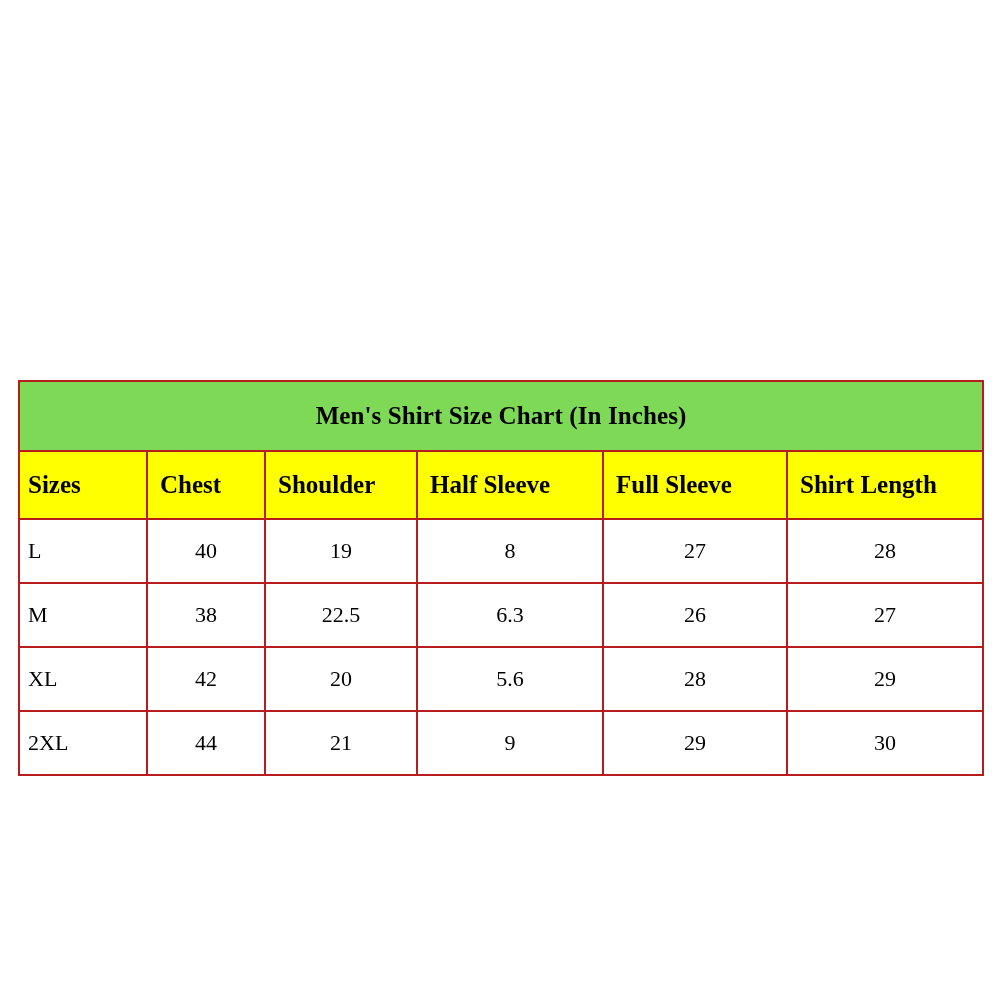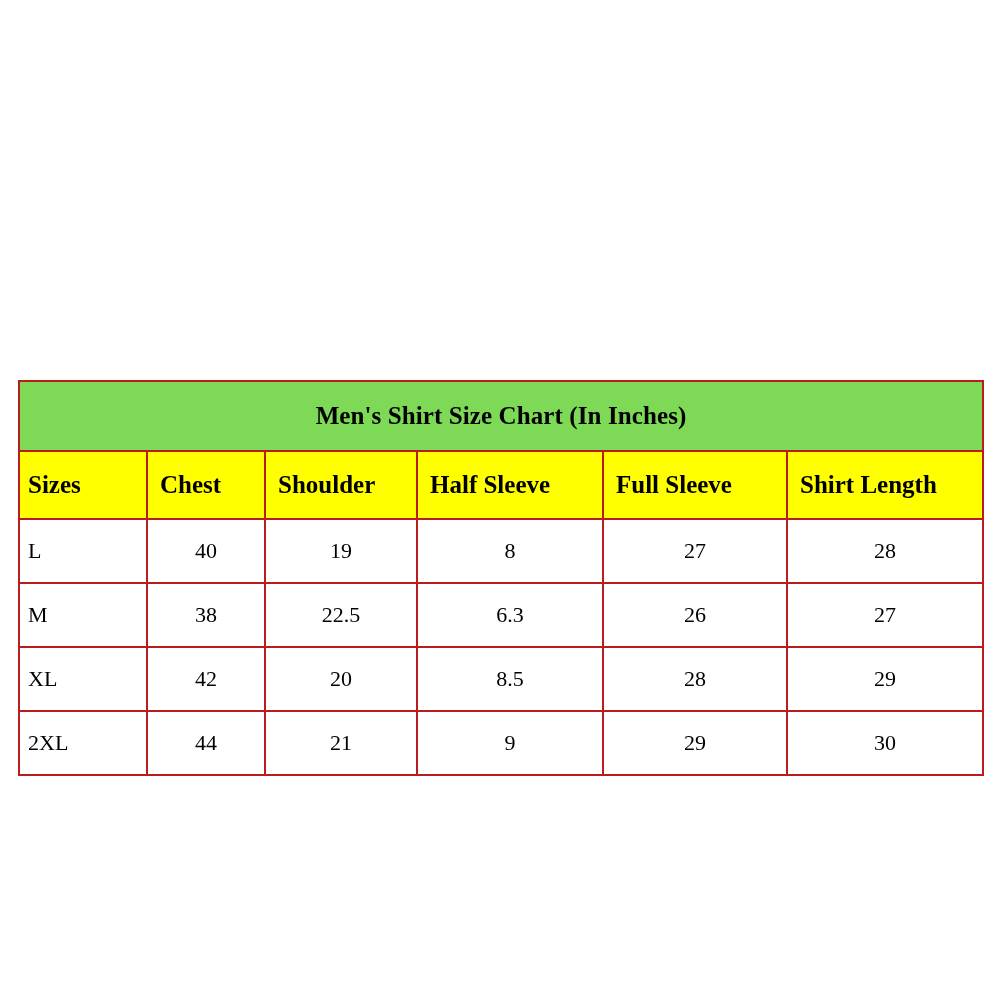--- a/index.html
+++ b/index.html
@@ -122,21 +122,21 @@
         <td class="data-cell">38</td>
         <td class="data-cell">22.5</td>
         <td class="data-cell">6.3</td>
         <td class="data-cell">26</td>
         <td class="data-cell">27</td>
       </tr>
       <tr>
         <td class="data-cell first">XL</td>
         <td class="data-cell">42</td>
         <td class="data-cell">20</td>
-        <td class="data-cell">8.5</td>
+        <td class="data-cell">5.6</td>
         <td class="data-cell">28</td>
         <td class="data-cell">29</td>
       </tr>
       <tr>
         <td class="data-cell first">2XL</td>
         <td class="data-cell">44</td>
         <td class="data-cell">21</td>
         <td class="data-cell">9</td>
         <td class="data-cell">29</td>
         <td class="data-cell">30</td>

